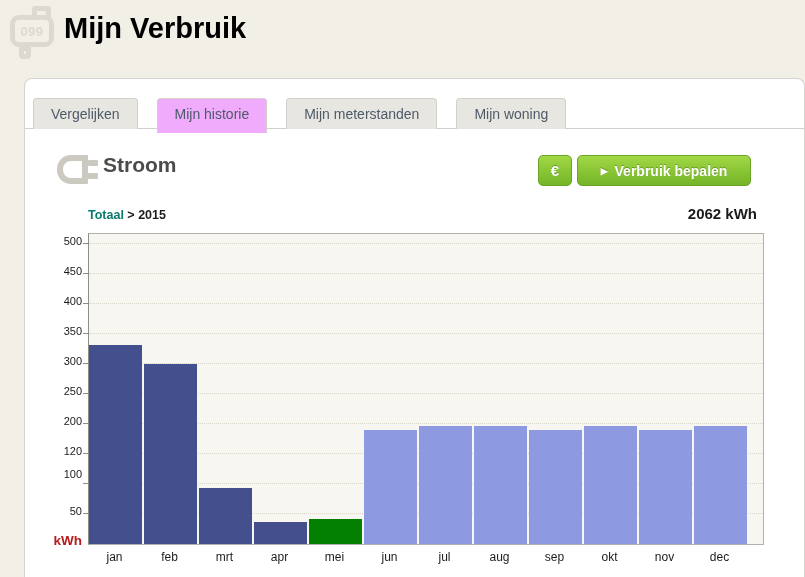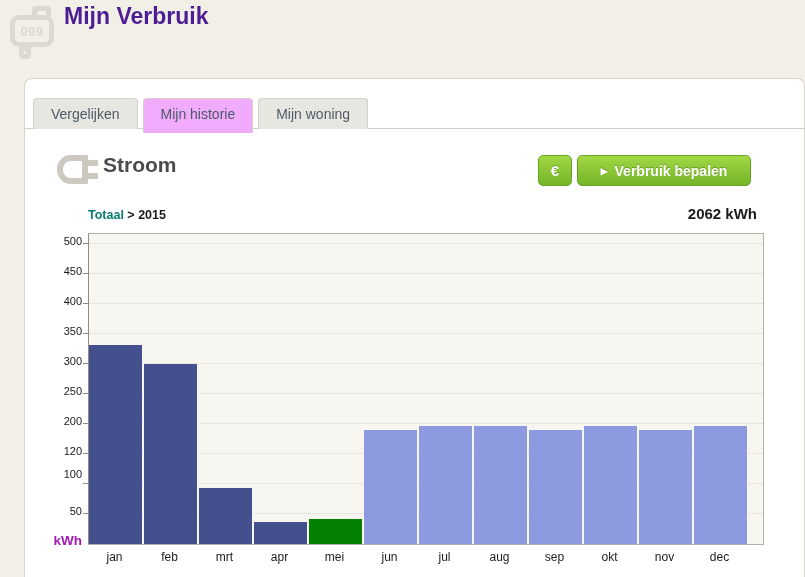--- a/index.html
+++ b/index.html
@@ -22,31 +22,31 @@
   }
   .meter-tab-top {
     position:absolute; left:22px; top:0; width:9px; height:8px;
     border:5px solid #dcd9d0; border-bottom:none; border-radius:4px 4px 0 0;
   }
   .meter-foot {
     position:absolute; left:9px; top:40px; width:2px; height:3px;
     border:5px solid #dcd9d0; border-radius:0 0 4px 4px;
   }
   .page-title {
-    position:absolute; left:64px; top:3px;
-    font-size:23px; font-weight:bold; color:#4c1d95;
+    position:absolute; left:64px; top:12px;
+    font-size:29px; font-weight:bold; color:#000000;
   }
 
   
   .panel {
     position:absolute; left:24px; top:78px; width:779px; height:499px;
     background:#ffffff; border:1px solid #d6d4ce; border-bottom:none;
     border-radius:8px 8px 0 0;
   }
-  .tab-strip { position:absolute; left:8px; top:19px; display:flex; gap:5px; z-index:2; }
+  .tab-strip { position:absolute; left:8px; top:19px; display:flex; gap:19px; z-index:2; }
   .tab {
     height:30px; line-height:30px; padding:0 17px;
     background:#e8e6e1; border:1px solid #d2d0ca; border-bottom:none;
     border-radius:4px 4px 0 0; font-size:14px; color:#4d5a68; cursor:pointer;
     white-space:nowrap;
   }
   .tab.active {
     background:#f0abfc; height:34px; z-index:3; position:relative;
   }
   .tab-underline {
@@ -82,21 +82,21 @@
   .plot {
     position:absolute; left:88px; top:233px; width:674px; height:310px;
     background:#f7f6f1; border:1px solid #b3b1ab; border-left:1px solid #8f8d88;
     box-sizing:content-box;
   }
   .gridline { position:absolute; left:0; width:100%; height:0; border-top:1px dotted #d9d6ca; }
   .ytick { position:absolute; left:-6px; width:5px; height:0; border-top:1px solid #8f8d88; }
   .bar { position:absolute; bottom:0; cursor:pointer; }
   .yaxis { position:absolute; left:30px; top:233px; width:52px; height:310px; }
   .ylabel { position:absolute; right:0; font-size:11px; color:#1a1a1a; }
-  .unit-label { position:absolute; left:30px; top:533px; width:52px; text-align:right; font-size:13.5px; font-weight:bold; color:#a21caf; }
+  .unit-label { position:absolute; left:30px; top:533px; width:52px; text-align:right; font-size:13.5px; font-weight:bold; color:#b91c1c; }
   .xlabels { position:absolute; left:88px; top:550px; width:674px; height:16px; }
   .xlabel { position:absolute; text-align:center; font-size:12px; color:#1c1c1c; }
 </style>
 </head>
 <body>
 
 <div id="app">
 
   <div class="hdr-icon">
     <div class="meter-tab-top"></div>
@@ -105,20 +105,21 @@
     </div>
     <div class="meter-foot"></div>
   </div>
   <div class="page-title">Mijn Verbruik</div>
 
   <div class="panel">
     <div class="tab-underline"></div>
     <div class="tab-strip">
       <div class="tab">Vergelijken</div>
       <div class="tab active">Mijn historie</div>
+      <div class="tab">Mijn meterstanden</div>
       <div class="tab">Mijn woning</div>
     </div>
 
     <div class="plug-icon">
       <svg width="44" height="40" viewBox="0 0 44 40">
         <path d="M29 7 H15 a11 11 0 0 0 -11 11 v1 a11 11 0 0 0 11 11 h14" fill="none" stroke="#ccc9c1" stroke-width="6"></path>
         <rect x="26" y="4" width="6" height="29" fill="#ccc9c1" rx="1"></rect>
         <rect x="32" y="9" width="10" height="6" fill="#ccc9c1" rx="1"></rect>
         <rect x="32" y="22" width="10" height="6" fill="#ccc9c1" rx="1"></rect>
       </svg>

